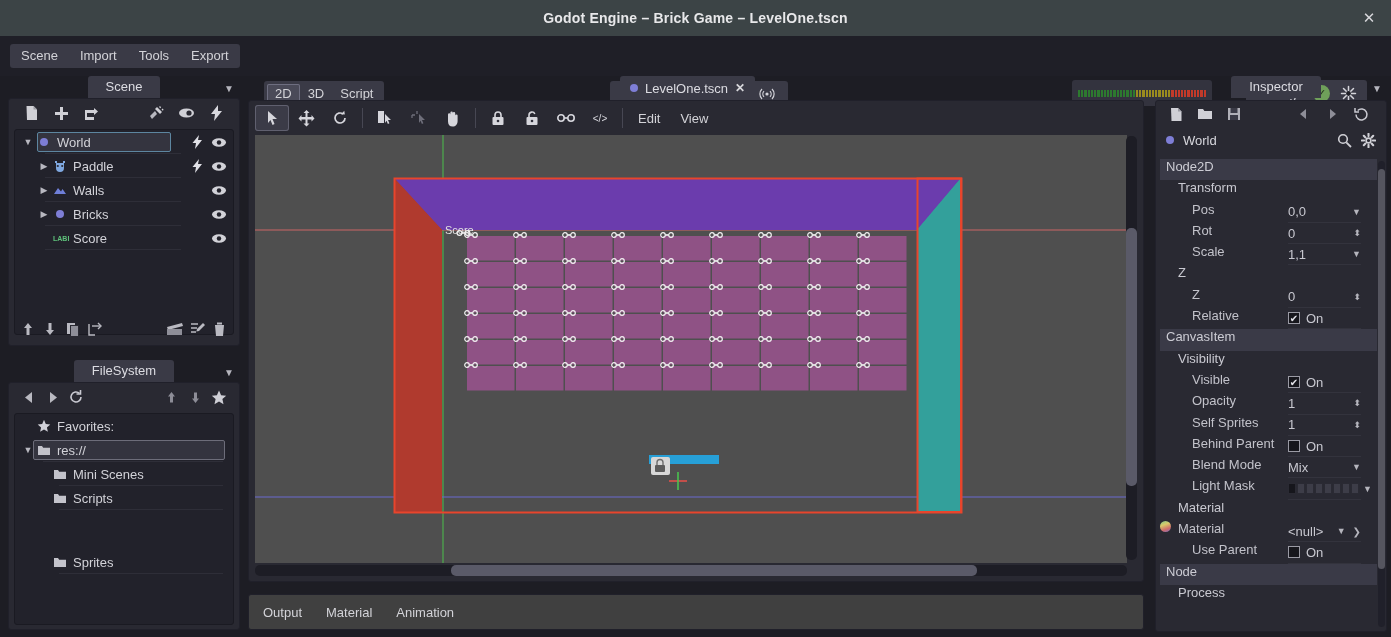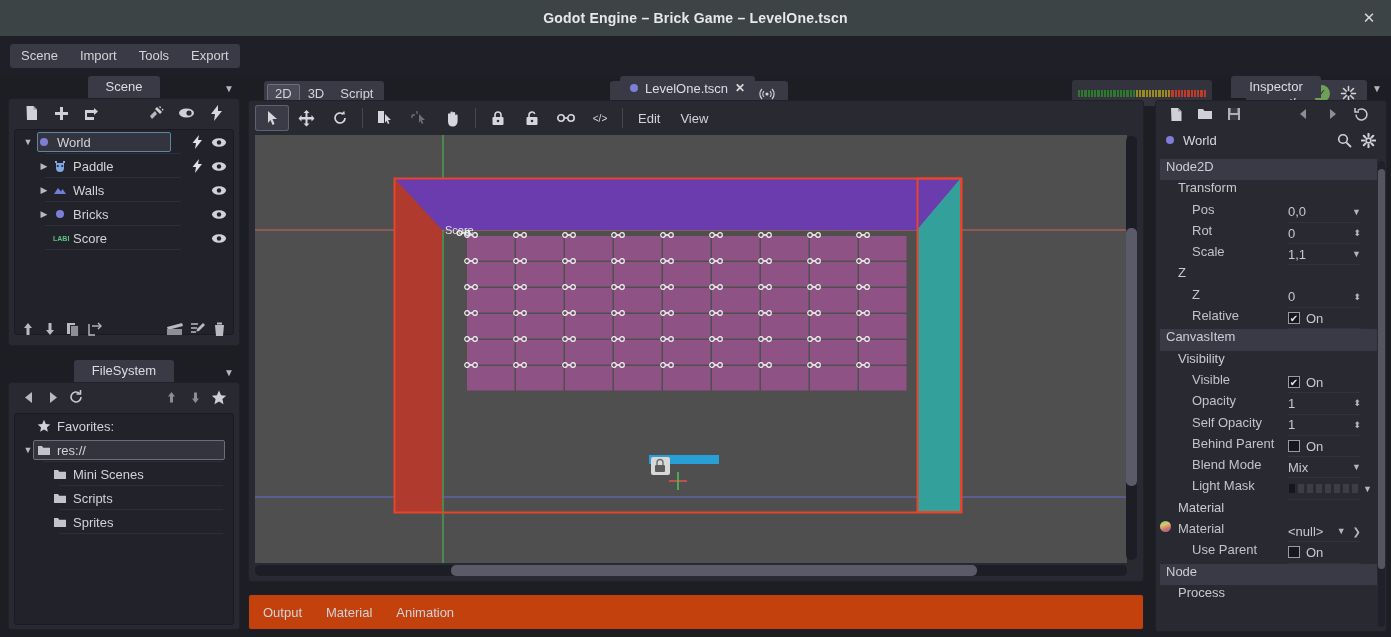--- a/index.html
+++ b/index.html
@@ -159,21 +159,21 @@
     position: absolute; left: 1126px; top: 136px; width: 11px; height: 424px;
     background: #1d1d25; border-radius: 5px; z-index: 6;
   }
   .vscroll .thumb {
     position: absolute; left: 0; top: 92px; width: 11px; height: 258px;
     background: #5a5a68; border-radius: 5px; cursor: pointer;
   }
 
   .bottombar {
     position: absolute; left: 248px; top: 594px; width: 896px; height: 36px;
-    background: #c2410c; border: 1px solid #20202a; border-radius: 3px;
+    background: #404040; border: 1px solid #20202a; border-radius: 3px;
     display: flex; align-items: center; padding-left: 14px; gap: 24px;
   }
   .bottombar .bt { font-size: 13px; color: #d3d3d8; cursor: pointer; }
 
   
   .insp-tab { position: absolute; left: 1216px; top: 76px; text-align: right; }
   .insp-panel { position: absolute; left: 1155px; top: 100px; width: 232px; height: 532px; }
   .insp-head {
     display: flex; align-items: center; height: 26px; padding: 0 10px; gap: 9px;
   }
@@ -605,21 +605,21 @@
         <div class="trow" style="padding-left: 22px;">
           <div class="arrow"></div>
           <div class="nicon">
             <svg width="14" height="14" viewBox="0 0 14 14">
               <path d="M1 3h4l1.2 1.7H13V12H1z" fill="#c3c3cb"></path>
             </svg>
           </div>
           <div class="nlabel">Scripts</div>
           <div class="tw" style="left: 44px; right: 10px;"></div>
         </div>
-        <div class="trow" style="padding-left: 22px;">
+        <div class="trow" style="padding-left: 22px; margin-top: 40px;">
           <div class="arrow"></div>
           <div class="nicon">
             <svg width="14" height="14" viewBox="0 0 14 14">
               <path d="M1 3h4l1.2 1.7H13V12H1z" fill="#c3c3cb"></path>
             </svg>
           </div>
           <div class="nlabel">Sprites</div>
           <div class="tw" style="left: 44px; right: 10px;"></div>
         </div>
       </div>
@@ -1204,21 +1204,21 @@
           </div>
         </div>
         <div class="prow field">
           <div class="pn">Opacity</div>
           <div class="pv">
             <span class="pvtxt">1</span>
             <span class="ctrl">⬍</span>
           </div>
         </div>
         <div class="prow field">
-          <div class="pn">Self Opacity</div>
+          <div class="pn">Self Sprites</div>
           <div class="pv">
             <span class="pvtxt">1</span>
             <span class="ctrl">⬍</span>
           </div>
         </div>
         <div class="prow field">
           <div class="pn">Behind Parent</div>
           <div class="pv">
             <span class="chk"></span>
             <span class="pvtxt">On</span>

